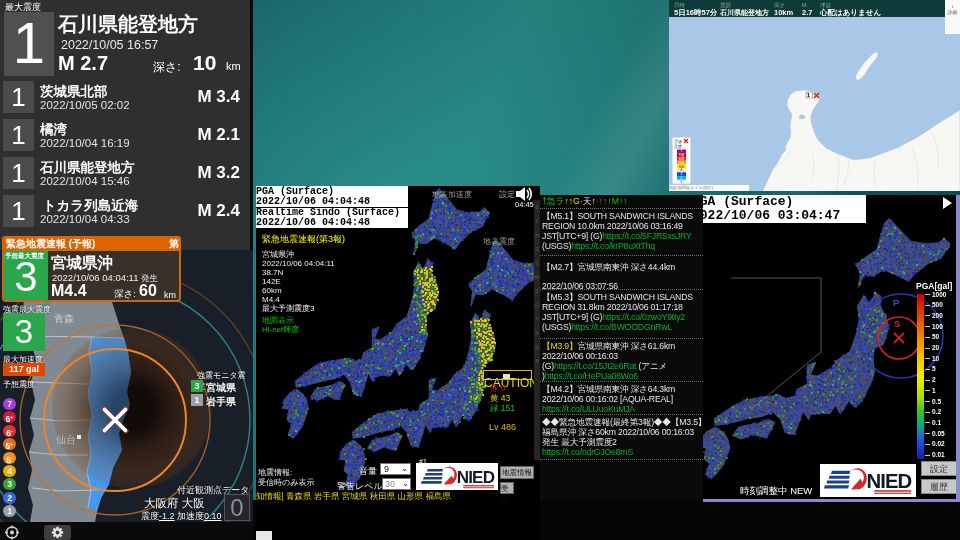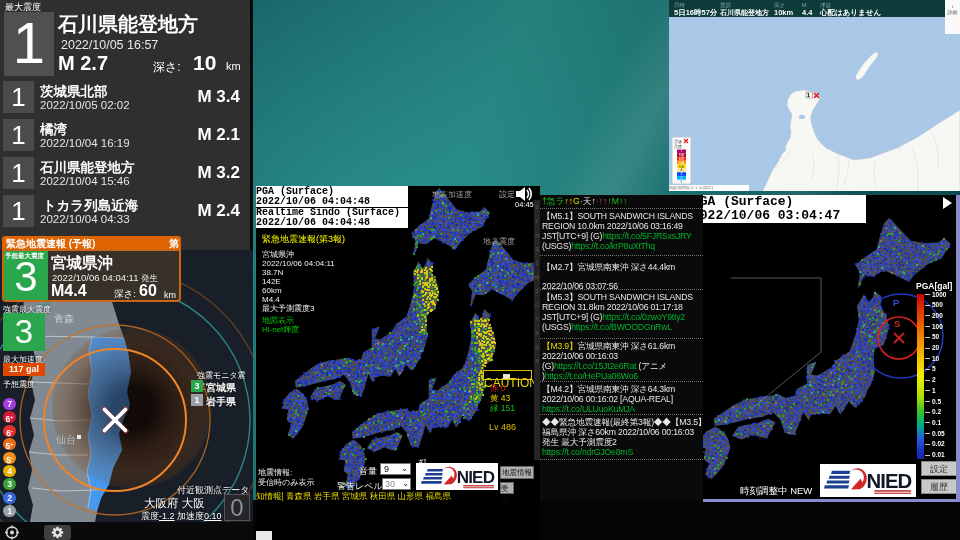--- a/index.html
+++ b/index.html
@@ -40,21 +40,21 @@
 </svg>
 <div class="abs" style="left:0;top:0;width:276px;height:17px;background:#0c3b3a;color:#fff">
 <span class="abs" style="left:5px;top:2px;font-size:5.5px;color:#8aa8a6">日時</span>
 <span class="abs" style="left:51px;top:2px;font-size:5.5px;color:#8aa8a6">震源</span>
 <span class="abs" style="left:105px;top:2px;font-size:5.5px;color:#8aa8a6">深さ</span>
 <span class="abs" style="left:133px;top:2px;font-size:5.5px;color:#8aa8a6">M</span>
 <span class="abs" style="left:151px;top:2px;font-size:5.5px;color:#8aa8a6">津波</span>
 <span class="abs" style="left:5px;top:7.5px;font-size:7.5px;font-weight:bold">5日16時57分</span>
 <span class="abs" style="left:51px;top:8px;font-size:7px;font-weight:bold">石川県能登地方</span>
 <span class="abs" style="left:105px;top:7.5px;font-size:7.5px;font-weight:bold">10km</span>
-<span class="abs" style="left:133px;top:7.5px;font-size:7.5px;font-weight:bold">4.4</span>
+<span class="abs" style="left:133px;top:7.5px;font-size:7.5px;font-weight:bold">2.7</span>
 <span class="abs" style="left:151px;top:7.5px;font-size:7.5px;font-weight:bold">心配はありません</span>
 </div>
 <div class="abs" style="left:276px;top:0;width:15px;height:34px;background:#fafafa;color:#555;font-size:6px;text-align:center">
 <div style="margin-top:3px">‹</div>
         <div style="font-size:5px">詳細</div>
       </div>
 <svg class="abs" style="left:3px;top:137px" width="19" height="47" viewBox="0 0 19 47">
 <rect width="19" height="47" fill="#fdfdfd" stroke="#999" stroke-width="0.6"></rect>
 <text x="2" y="5.5" font-size="4" fill="#333">震源</text>
 <path d="M12,2 l4,4 M16,2 l-4,4" stroke="#e02020" stroke-width="1.3"></path>

